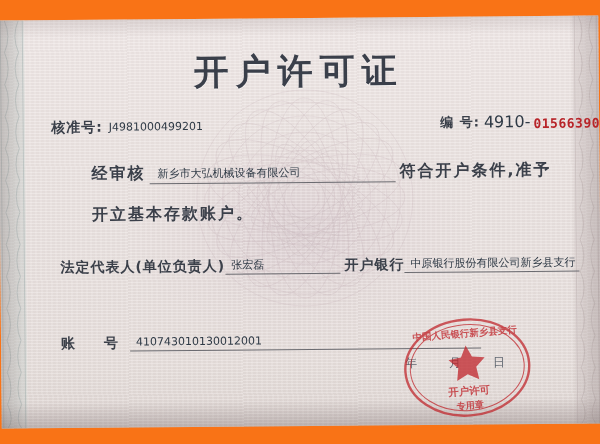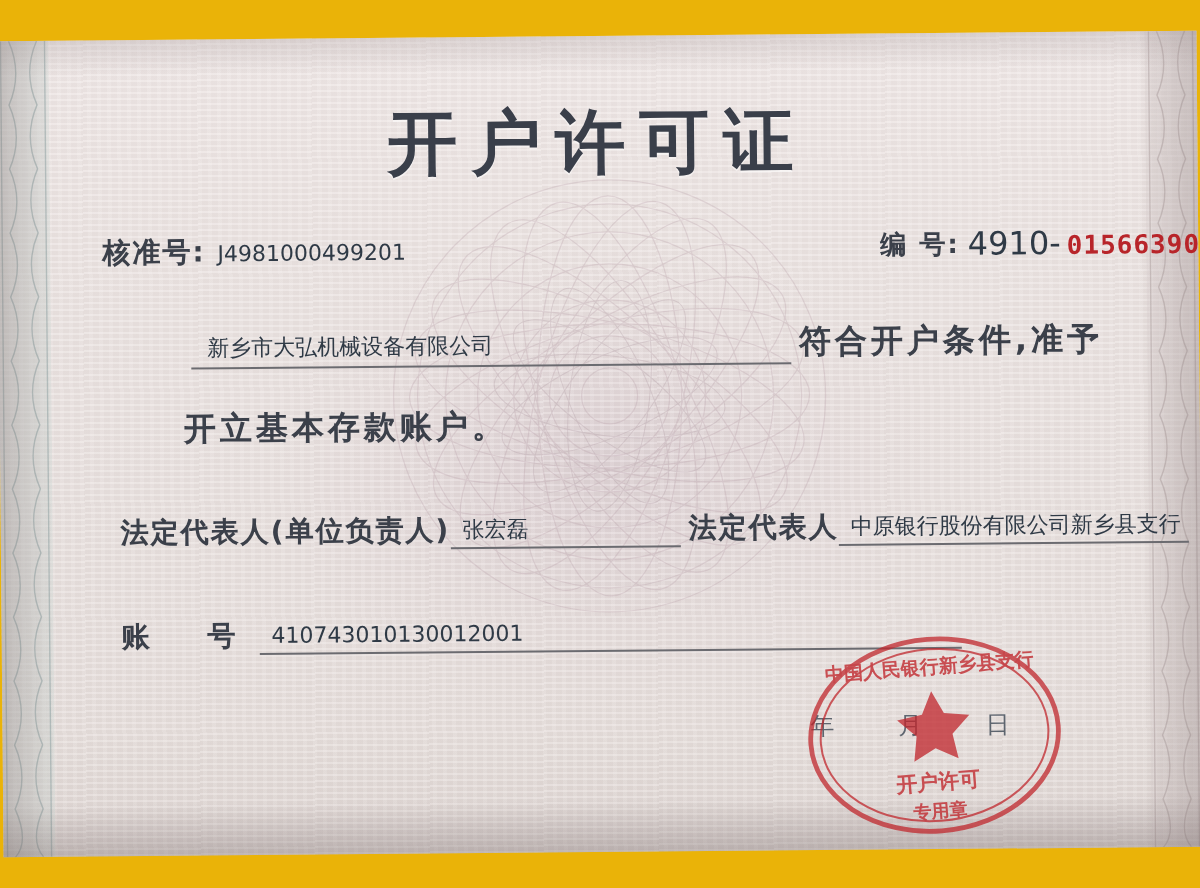--- a/index.html
+++ b/index.html
@@ -11,21 +11,21 @@
     width: 600px;
     height: 444px;
     overflow: hidden;
     font-family: "Liberation Serif", serif;
   }
 
   #doc {
     position: relative;
     width: 600px;
     height: 444px;
-    background: #eab308;
+    background: #f97316;
     overflow: hidden;
   }
 
   
   .paper {
     position: absolute;
     left: 0;
     top: 18px;
     width: 600px;
     height: 408px;
@@ -205,21 +205,21 @@
     top: 238px;
     width: 226px;
   }
 
   
   .row-account {
     left: 60px;
     top: 290px;
     width: 420px;
   }
-  .row-account .flabel { letter-spacing: 12px; }
+  .row-account .flabel { letter-spacing: 12px; margin-top: 24px; }
 
   
   .seal {
     position: absolute;
     left: 398px;
     top: 296px;
     width: 136px;
     height: 110px;
     opacity: 0.82;
     transform: rotate(-4deg);
@@ -305,35 +305,36 @@
       <span class="fvalue plain">J4981000499201</span>
     </div>
 
     <div class="field row-number">
       <span class="num-label">编 号:</span>
       <span class="num-prefix">4910-</span>
       <span class="num-red">01566390</span>
     </div>
 
     <div class="body-line1">
+      <span class="btext">经审核</span>
       <span class="inline-val">新乡市大弘机械设备有限公司</span>
       <span class="btext">符合开户条件,准予</span>
     </div>
 
     <div class="body-line2">
       <span class="btext">开立基本存款账户。</span>
     </div>
 
     <div class="field row-rep">
       <span class="flabel">法定代表人(单位负责人)</span>
       <span class="fvalue">张宏磊</span>
     </div>
 
     <div class="field row-bank">
-      <span class="flabel">法定代表人</span>
+      <span class="flabel">开户银行</span>
       <span class="fvalue">中原银行股份有限公司新乡县支行</span>
     </div>
 
     <div class="field row-account">
       <span class="flabel">账 号</span>
       <span class="fvalue">410743010130012001</span>
     </div>
 
     <div class="date-line">年 月 日</div>
 

